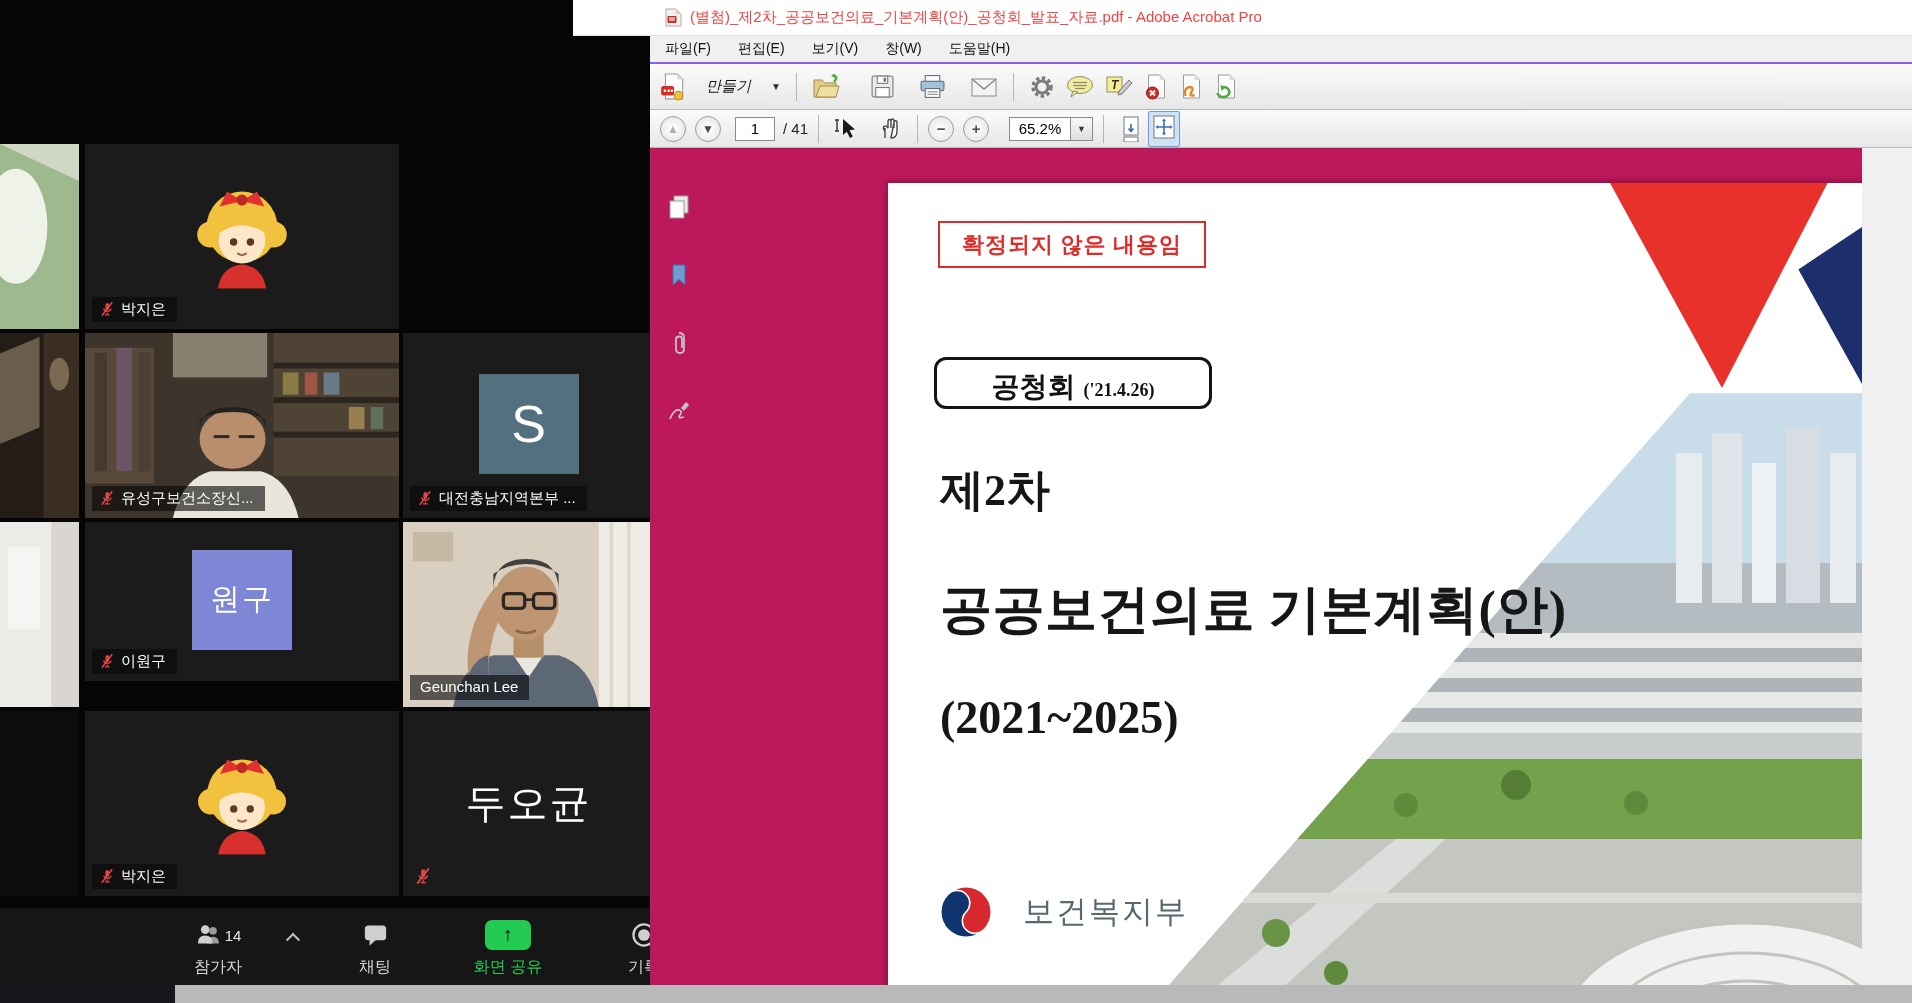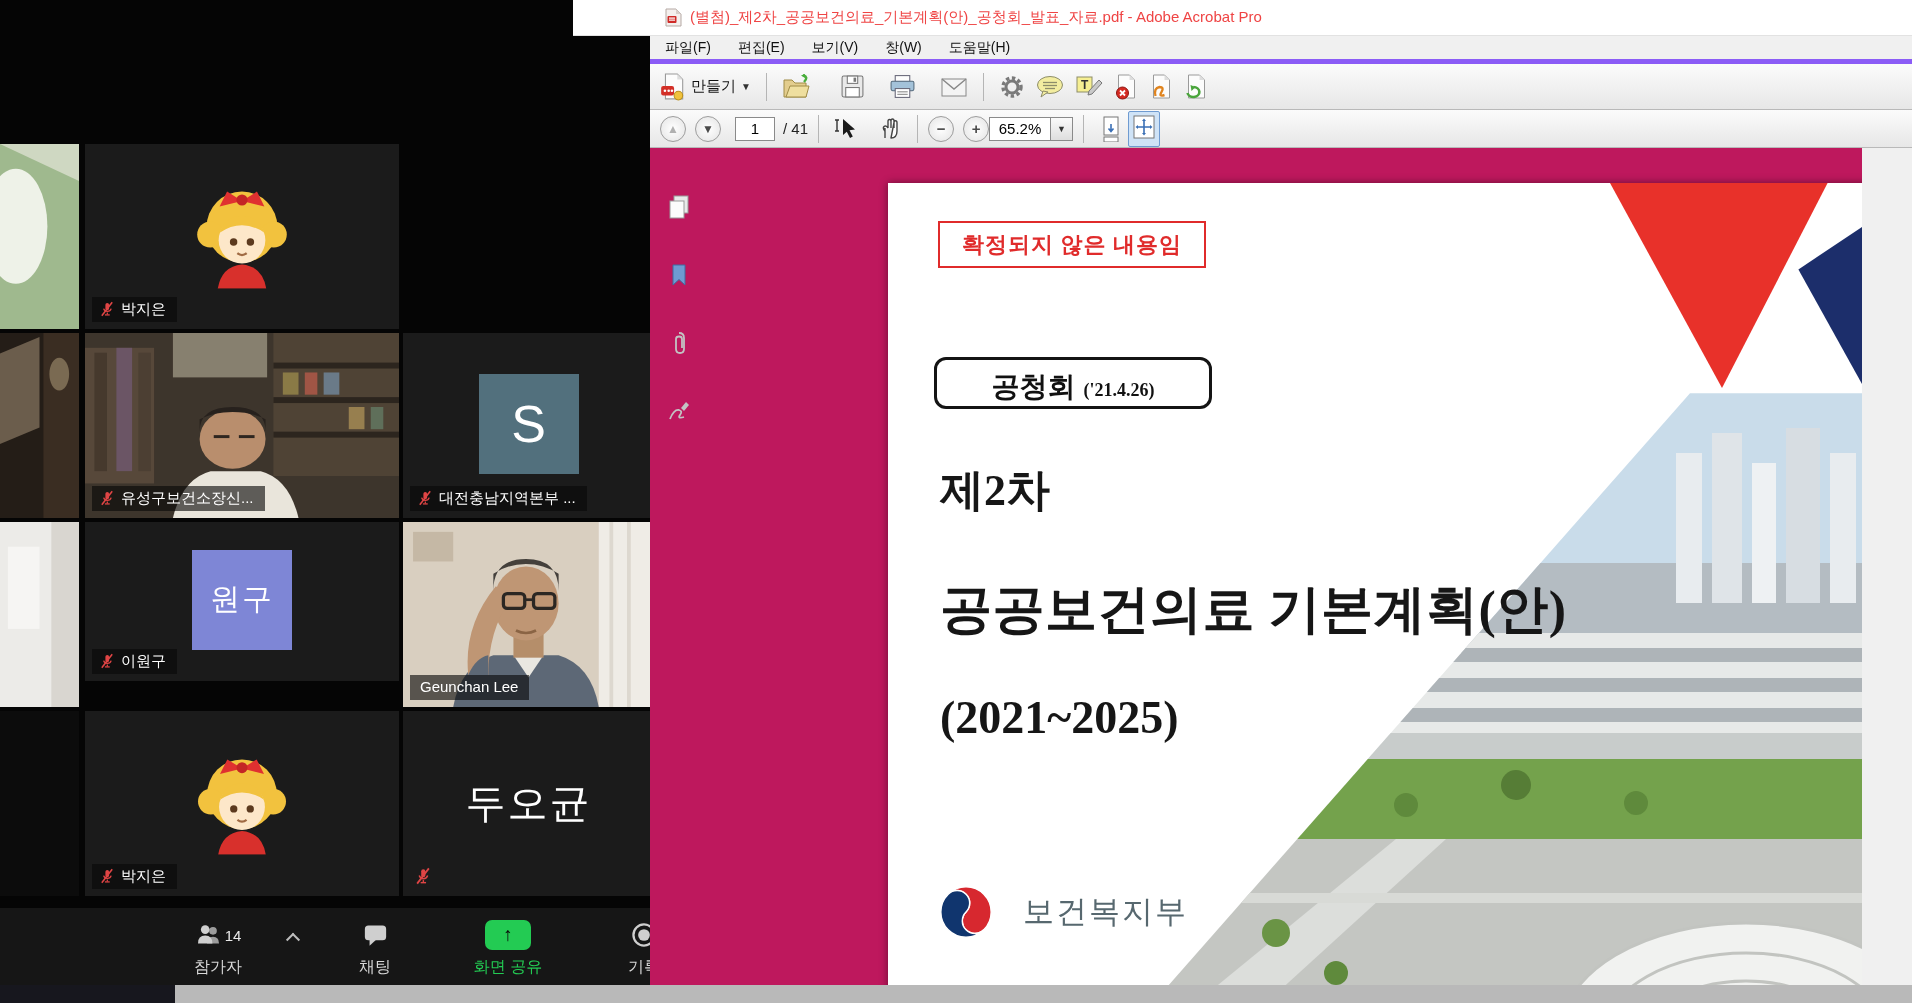--- a/index.html
+++ b/index.html
@@ -31,28 +31,28 @@
   .share-ic { width:46px; height:30px; background:#23cb53; border-radius:7px; display:flex; align-items:center; justify-content:center; color:#0b0b0b; font-size:19px; font-weight:bold; }
   .zlabel-green { color:#23cb53 !important; }
 
   
   .acro-titlebar { position:absolute; left:573px; top:0; width:1339px; height:36px; background:#ffffff;
       display:flex; align-items:center; padding-left:92px; gap:8px; border-bottom:1px solid #e2e2e2; }
   .acro-title { font-size:15px; color:#ef4444; white-space:nowrap; }
   .acro-body { position:absolute; left:650px; top:36px; width:1262px; height:949px; background:#f0f0f0; }
 
   .menubar { height:28px; display:flex; align-items:center; gap:27px; padding-left:15px;
-      background:#f0f0f0; border-bottom:5px solid #8b5cf6; }
+      background:#f0f0f0; border-bottom:2px solid #8b5cf6; }
   .menu-item { font-size:14px; color:#111; cursor:pointer; }
 
   .toolbar { display:flex; align-items:center; background:linear-gradient(#fbfbfb,#e7e7e7); border-bottom:1px solid #b9b9b9; }
   .toolbar1 { height:46px; padding-left:5px; }
   .toolbar2 { height:38px; padding-left:10px; }
   .tsep { width:1px; height:28px; background:#b5b5b5; margin:0 10px; }
-  .tbtn { display:flex; align-items:center; gap:5px; padding:3px 5px; border-radius:3px; cursor:pointer; }
+  .tbtn { display:flex; align-items:center; gap:20px; padding:3px 5px; border-radius:3px; cursor:pointer;font-style:italic; }
   .tbtn-label { font-size:15px; color:#111; }
   .caret { font-size:10px; color:#333; }
   .circ { width:26px; height:26px; border-radius:50%; background:radial-gradient(#ffffff,#e3e3e3);
       border:1px solid #9d9d9d; display:flex; align-items:center; justify-content:center;
       font-size:12px; cursor:pointer; }
   .circ.big-glyph { font-size:15px; font-weight:bold; color:#4a4a4a; }
   .pg-input, .zoom-input { height:24px; background:#fff; border:1px solid #8a8a8a; font-size:15px;
       text-align:center; font-family:"Liberation Sans",sans-serif; }
   .pg-input { width:40px; }
   .zoom-input { width:62px; }
@@ -443,21 +443,21 @@
         </svg>
       </div>
       <div class="tbtn" style="margin-left:8px;">
         <svg width="24" height="24" viewBox="0 0 24 24">
           <path d="M7 21 L7 11 M10 11 L10 4.5 M10 4.5 Q10 2.5 11.5 2.5 Q13 2.5 13 4.5 M13 11 L13 4 Q13 2 14.5 2 Q16 2 16 4 L16 11 M16 5.5 Q16 3.8 17.5 3.8 Q19 3.8 19 5.8 L19 14 Q19 21 13 21 Z M10 11 Q8 8 6 9.5 Q4.5 10.8 6.5 13.5 L7 14.5" fill="#fdfdfd" stroke="#444" stroke-width="1.4" stroke-linejoin="round"></path>
         </svg>
       </div>
       <div class="tsep"></div>
       <div class="circ big-glyph">−</div>
       <div class="circ big-glyph" style="margin-left:9px;">+</div>
-      <input class="zoom-input" style="margin-left: 0;" value="65.2%">
+      <input class="zoom-input" style="margin-left: 20px;" value="65.2%">
       <div class="zoom-dd">
           <span>▼</span>
         </div>
       <div class="tsep"></div>
       <div class="tbtn">
         <svg width="24" height="26" viewBox="0 0 22 26">
           <rect x="4" y="1" width="14" height="18" fill="#fff" stroke="#777"></rect>
           <rect x="4" y="21" width="14" height="5" fill="#fff" stroke="#777"></rect>
           <path d="M11 8 L11 15 M8.5 12.5 L11 15.5 L13.5 12.5" stroke="#3a6fb5" stroke-width="1.6" fill="none"></path>
         </svg>

